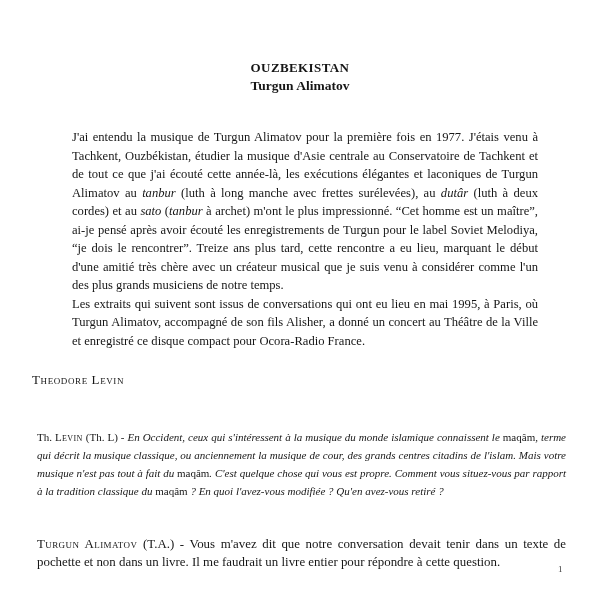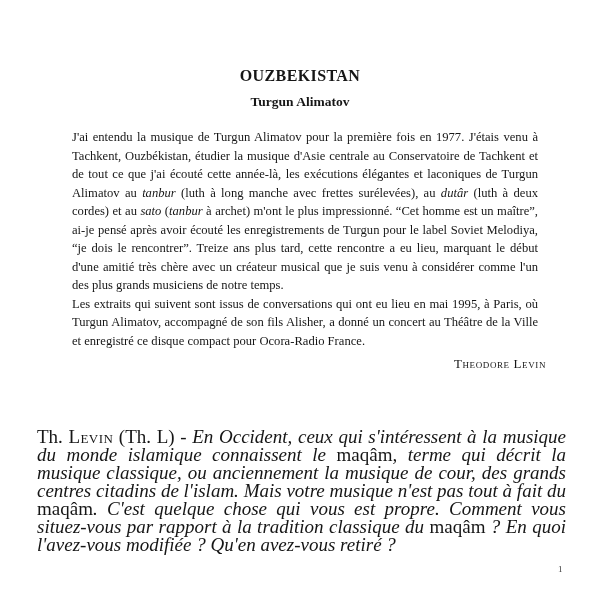--- a/index.html
+++ b/index.html
@@ -17,22 +17,22 @@
     overflow: hidden;
   }
   .titleblock {
     position: absolute;
     top: 59px;
     left: 0;
     width: 600px;
     text-align: center;
   }
   .title {
-    margin: 8px;
-    font-size: 16px;
+    margin: 0;
+    font-size: 13px;
     font-weight: bold;
     letter-spacing: 0.4px;
     line-height: 18px;
   }
   .subtitle {
     margin: 0;
     font-size: 13.5px;
     font-weight: bold;
     line-height: 18px;
   }
@@ -41,35 +41,36 @@
     top: 128px;
     left: 72px;
     width: 466px;
     font-size: 12.6px;
     line-height: 18.5px;
     text-align: justify;
   }
   .intro p { margin: 0; }
   .signature {
     position: absolute;
-    top: 356px;
+    top: 372px;
     left: 0;
     width: 546px;
-    text-align: right;
+    text-align: left;
     font-variant: small-caps;
     font-size: 13px;
     letter-spacing: 0.6px;
+    padding-left: 32px;
   }
   .qa-question {
     position: absolute;
     top: 428px;
     left: 37px;
     width: 529px;
     margin: 0;
-    font-size: 19px;
+    font-size: 11px;
     line-height: 18px;
     text-align: justify;
   }
   .qa-answer {
     position: absolute;
     top: 535px;
     left: 37px;
     width: 529px;
     margin: 0;
     font-size: 12.9px;
@@ -98,16 +99,17 @@
 
   <section class="intro">
     <p><span>J'ai entendu la musique de Turgun Alimatov pour la première fois en 1977. J'étais venu à Tachkent, Ouzbékistan, étudier la musique d'Asie centrale au Conservatoire de Tachkent et de tout ce que j'ai écouté cette année-là, les exécutions élégantes et laconiques de Turgun Alimatov au </span><span class="seg-italic">tanbur</span><span> (luth à long manche avec frettes surélevées), au </span><span class="seg-italic">dutâr</span><span> (luth à deux cordes) et au </span><span class="seg-italic">sato</span><span> (</span><span class="seg-italic">tanbur</span><span> à archet) m'ont le plus impressionné. “Cet homme est un maître”, ai-je pensé après avoir écouté les enregistrements de Turgun pour le label Soviet Melodiya, “je dois le rencontrer”. Treize ans plus tard, cette rencontre a eu lieu, marquant le début d'une amitié très chère avec un créateur musical que je suis venu à considérer comme l'un des plus grands musiciens de notre temps.</span></p>
     <p><span>Les extraits qui suivent sont issus de conversations qui ont eu lieu en mai 1995, à Paris, où Turgun Alimatov, accompagné de son fils Alisher, a donné un concert au Théâtre de la Ville et enregistré ce disque compact pour Ocora-Radio France.</span></p>
   </section>
 
   <div class="signature">Theodore Levin</div>
 
   <p class="qa-question"><span>Th. </span><span class="seg-smallcaps">Levin</span><span> (Th. L) - </span><span class="seg-italic">En Occident, ceux qui s'intéressent à la musique du monde islamique connaissent le </span><span>maqâm</span><span class="seg-italic">, terme qui décrit la musique classique, ou anciennement la musique de cour, des grands centres citadins de l'islam. Mais votre musique n'est pas tout à fait du </span><span>maqâm</span><span class="seg-italic">. C'est quelque chose qui vous est propre. Comment vous situez-vous par rapport à la tradition classique du </span><span>maqâm</span><span class="seg-italic"> ? En quoi l'avez-vous modifiée ? Qu'en avez-vous retiré ?</span></p>
 
+  <p class="qa-answer"><span class="seg-smallcaps">Turgun Alimatov</span><span> (T.A.) - Vous m'avez dit que notre conversation devait tenir dans un texte de pochette et non dans un livre. Il me faudrait un livre entier pour répondre à cette question.</span></p>
 
   <div class="pagenum">1</div>
 
 </main>
 
 </body></html>

